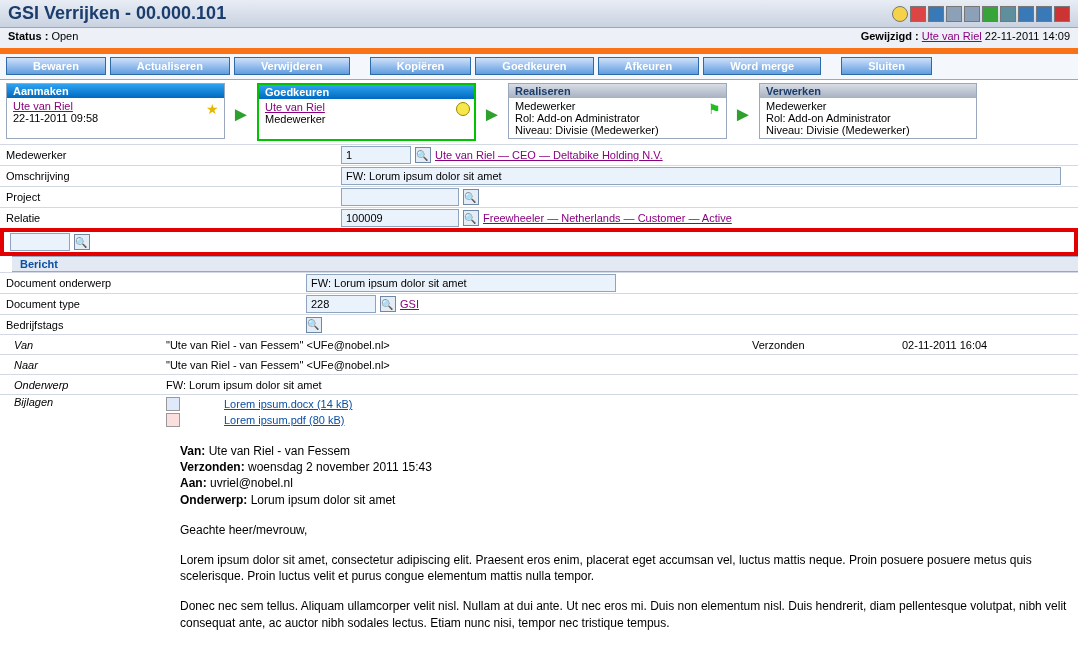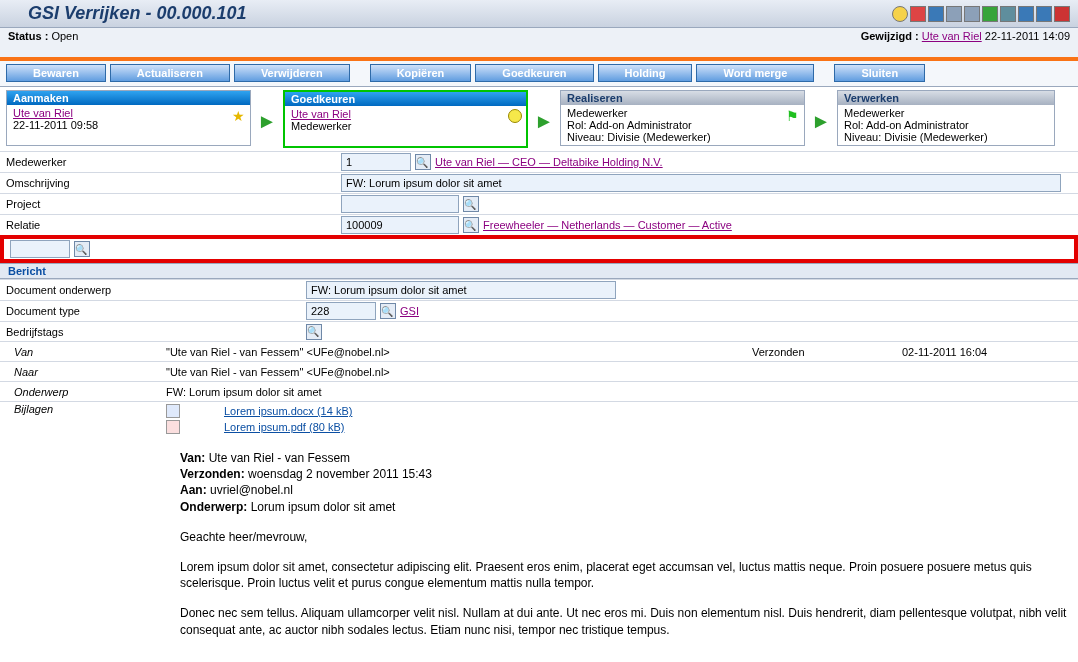--- a/index.html
+++ b/index.html
@@ -16,48 +16,46 @@
     background: linear-gradient(to bottom, #e8edf5 0%, #c9d2e0 100%);
     border-bottom: 1px solid #9aa8bd;
     padding: 4px 8px;
     display: flex;
     align-items: center;
     height: 28px;
   }
   .titlebar h1 {
     font-size: 18px;
     font-weight: bold;
-    font-style: italic;
     color: #1b3d6d;
     flex: 1;
-    margin-left: 20px;
   }
   .titlebar .icons { display: flex; gap: 2px; }
   .titlebar .icons span {
     width: 16px; height: 16px;
     display: inline-block;
     background: #aaa;
     border: 1px solid #777;
   }
   .icon-bulb { background: #f6d24a !important; border-radius: 50%; }
   .icon-red { background: #d44 !important; }
   .icon-blue { background: #3a79b7 !important; }
   .icon-grey { background: #8ca0b8 !important; }
   .icon-green { background: #37a43a !important; }
   .icon-teal { background: #5f8e9d !important; }
   .icon-x { background: #cc3333 !important; }
 
   
   .statusbar {
     background: #edf1f7;
-    border-bottom: 4px solid #f97316;
+    border-bottom: 6px solid #f97316;
     padding: 2px 8px;
     display: flex;
     font-size: 11px;
-    height: 33px;
+    height: 26px;
   }
   .statusbar .left { flex: 1; }
   .statusbar .right { text-align: right; }
   .statusbar b { font-weight: bold; }
   .statusbar a { color: #8b0080; text-decoration: underline; }
 
   
   .toolbar {
     background: #f4f7fb;
     border-bottom: 1px solid #9aa8bd;
@@ -81,21 +79,21 @@
 
   
   .workflow {
     display: flex;
     align-items: flex-start;
     padding: 3px 6px;
     gap: 4px;
   }
   .wf-box {
     border: 1px solid #9aa8bd;
-    width: 245px;
+    width: 219px;
     background: #fff;
   }
   .wf-box.active { border: 2px solid #00c400; }
   .wf-head {
     background: linear-gradient(to bottom,#2fa3f0 0%, #0069c0 100%);
     color: #fff;
     font-weight: bold;
     font-size: 11px;
     padding: 1px 6px;
   }
@@ -134,20 +132,21 @@
   
   .form { }
   .section-head {
     background: #e2e9f3;
     border-top: 1px solid #9aa8bd;
     border-bottom: 1px solid #9aa8bd;
     color: #0b4fa3;
     font-weight: bold;
     padding: 1px 8px;
     font-size: 11px;
+    margin-left: 12px;
   }
   .row {
     display: flex;
     align-items: center;
     border-top: 1px solid #d3d9e3;
     min-height: 20px;
     padding: 1px 6px;
   }
   .row.highlight { border: 4px solid #e30000; }
   .row .lbl {
@@ -260,21 +259,21 @@
   </div>
 </div>
 
 <div class="toolbar">
   <button class="btn">Bewaren</button>
   <button class="btn">Actualiseren</button>
   <button class="btn">Verwijderen</button>
   <span class="sep"></span>
   <button class="btn">Kopiëren</button>
   <button class="btn">Goedkeuren</button>
-  <button class="btn">Holding</button>
+  <button class="btn">Afkeuren</button>
   <button class="btn">Word merge</button>
   <span class="sep"></span>
   <button class="btn">Sluiten</button>
 </div>
 
 <div class="workflow">
   <div class="wf-box">
     <div class="wf-head">Aanmaken</div>
     <div class="wf-body">
       <a href="#">Ute van Riel</a><br>

